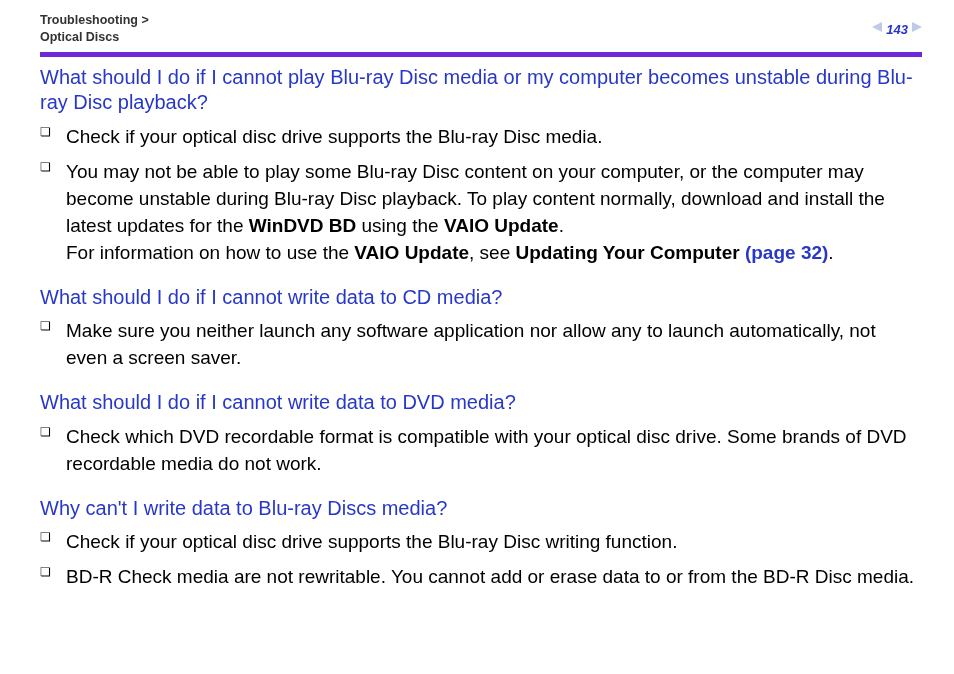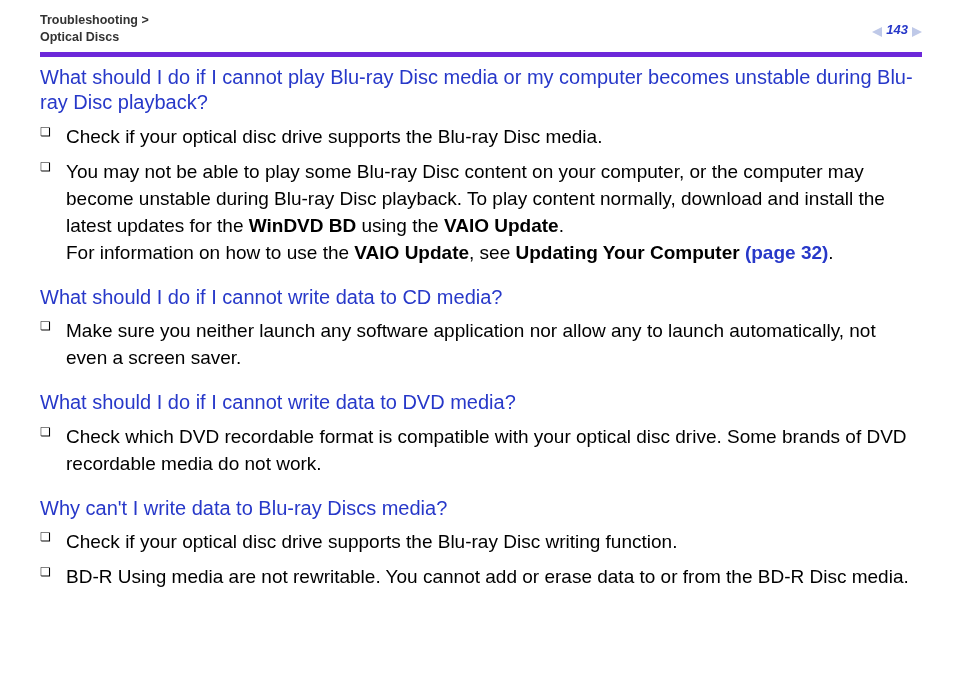--- a/index.html
+++ b/index.html
@@ -24,21 +24,21 @@
     margin-bottom: 8px;
   }
   .breadcrumb {
     font-size: 12.5px;
     font-weight: bold;
     color: #333;
     line-height: 1.35;
   }
   .pagenum-wrap {
     display: flex;
-    align-items: flex-end;
+    align-items: flex-start;
     gap: 4px;
     margin-top: 10px;
   }
   .pagenum {
     font-size: 13px;
     font-weight: bold;
     font-style: italic;
     color: #2738c9;
   }
   .arrow-left, .arrow-right {
@@ -116,16 +116,16 @@
       <ul class="bullets">
         <li><span>Make sure you neither launch any software application nor allow any to launch automatically, not even a screen saver.</span></li>
       </ul>
       <h2 class="section-heading">What should I do if I cannot write data to DVD media?</h2>
       <ul class="bullets">
         <li><span>Check which DVD recordable format is compatible with your optical disc drive. Some brands of DVD recordable media do not work.</span></li>
       </ul>
       <h2 class="section-heading">Why can't I write data to Blu-ray Discs media?</h2>
       <ul class="bullets">
         <li><span>Check if your optical disc drive supports the Blu-ray Disc writing function.</span></li>
-        <li><span>BD-R Using media are not rewritable. You cannot add or erase data to or from the BD-R Disc media.</span></li>
+        <li><span>BD-R Check media are not rewritable. You cannot add or erase data to or from the BD-R Disc media.</span></li>
       </ul>
     </div>
 </div>
 
 </body></html>

